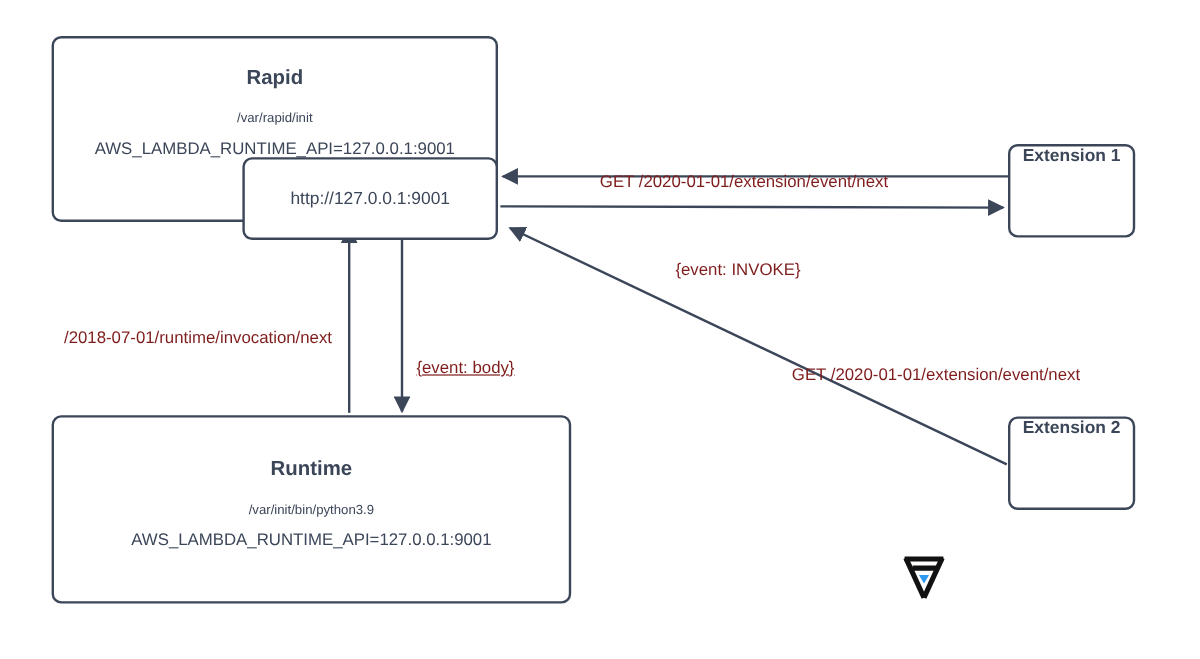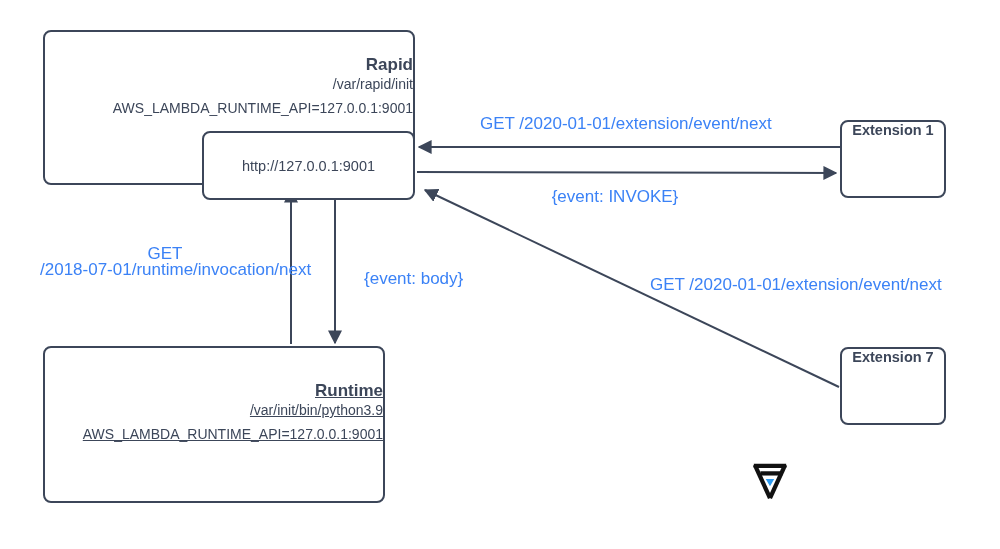--- a/index.html
+++ b/index.html
@@ -21,53 +21,54 @@
   .node {
     position: absolute;
     border: 2px solid #3c4659;
     border-radius: 8px;
     background: #ffffff;
     color: #3c4659;
   }
   .node-big {
     display: flex;
     flex-direction: column;
-    align-items: flex-end;
+    align-items: center;
     text-align: center;
   }
   .node-title { font-weight: bold; font-size: 17px; line-height: 21px; }
-  .node-subtitle { font-size: 14px; line-height: 17px; margin-top: 1px; }
+  .node-subtitle { font-size: 11px; line-height: 17px; margin-top: 16px; }
   .node-env { font-size: 14px; line-height: 17px; margin-top: 7px; white-space: nowrap; }
   .node-small {
     display: flex;
     align-items: flex-start;
     justify-content: center;
     font-weight: bold;
     font-size: 14.5px;
   }
   #node-rapid   { left: 43px;  top: 30px;  width: 372px; height: 155px; padding-top: 22px; }
   #node-endpoint{
     left: 202px; top: 131px; width: 213px; height: 69px;
     display: flex; align-items: center; justify-content: center;
     font-size: 14.5px; z-index: 2;
   }
-  #node-runtime { left: 43px;  top: 346px; width: 342px; height: 157px; padding-top: 32px; text-decoration: underline; }
+  #node-runtime { left: 43px;  top: 346px; width: 433px; height: 157px; padding-top: 32px; }
   #node-ext1    { left: 840px; top: 120px; width: 106px; height: 78px; }
   #node-ext2    { left: 840px; top: 347px; width: 106px; height: 78px; }
   .edge-label {
     position: absolute;
-    color: #3b82f6;
-    font-size: 17px;
+    color: #7f1d1d;
+    font-size: 14px;
     line-height: 16px;
     white-space: nowrap;
+    margin-top: 27px;
   }
   #lbl-ext1-get   { left: 480px; top: 116px; width: 280px; text-align: center; }
   #lbl-invoke     { left: 535px; top: 189px; width: 160px; text-align: center; }
   #lbl-runtime-get{ left: 40px;  top: 246px; width: 250px; text-align: center; }
-  #lbl-event-body { left: 364px; top: 271px; }
+  #lbl-event-body { left: 347px; top: 271px; text-decoration: underline; }
   #lbl-ext2-get   { left: 650px; top: 277px; width: 260px; text-align: center; }
   #logo {
     position: absolute;
     left: 751px; top: 461px;
     display: flex;
     align-items: center;
   }
   #logo-text {
     margin-left: 7px;
     font-size: 20px;
@@ -107,29 +108,28 @@
   <div id="node-runtime" class="node node-big">
     <div class="node-title">Runtime</div>
     <div class="node-subtitle">/var/init/bin/python3.9</div>
     <div class="node-env">AWS_LAMBDA_RUNTIME_API=127.0.0.1:9001</div>
   </div>
 
   <div id="node-ext1" class="node node-small">
     <span>Extension 1</span>
   </div>
   <div id="node-ext2" class="node node-small">
-    <span>Extension 7</span>
+    <span>Extension 2</span>
   </div>
 
   <div id="lbl-ext1-get" class="edge-label">GET /2020-01-01/extension/event/next</div>
 
   <div id="lbl-invoke" class="edge-label">{event: INVOKE}</div>
 
   <div id="lbl-runtime-get" class="edge-label">
-    <div>GET</div>
     <div>/2018-07-01/runtime/invocation/next</div>
   </div>
 
   <div id="lbl-event-body" class="edge-label">{event: body}</div>
 
   <div id="lbl-ext2-get" class="edge-label">GET /2020-01-01/extension/event/next</div>
 
   <div id="logo">
     <svg width="38" height="40" viewBox="0 0 40 42">
       <line x1="3" y1="5" x2="37" y2="5" stroke="#111111" stroke-width="4.5"></line>

